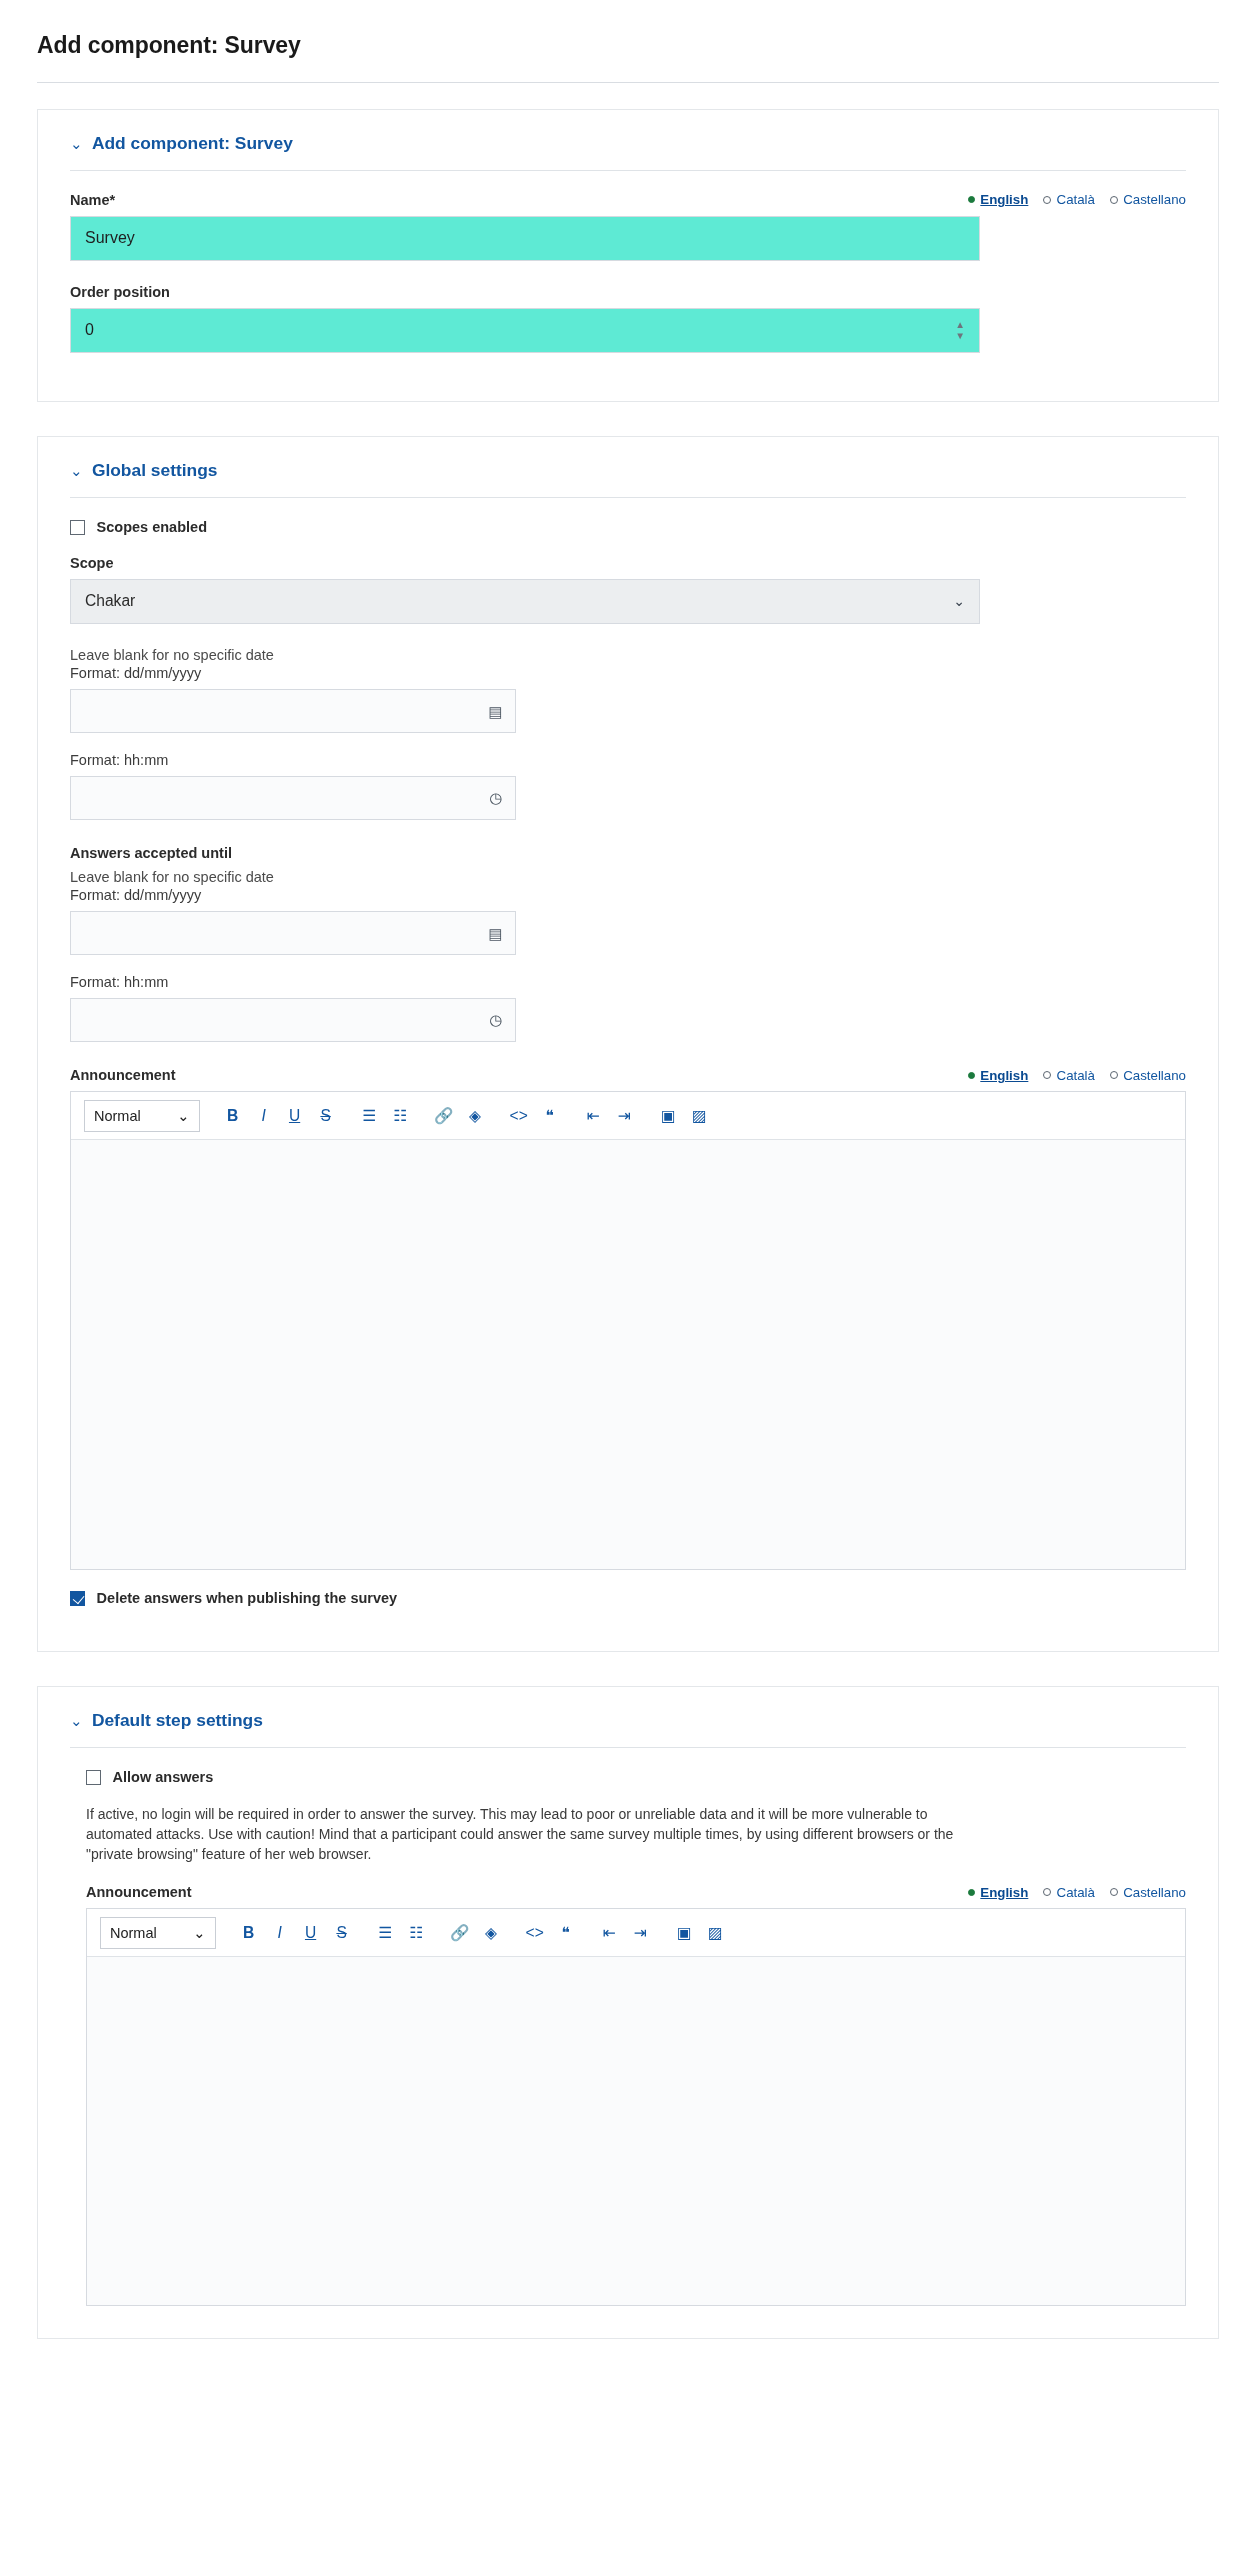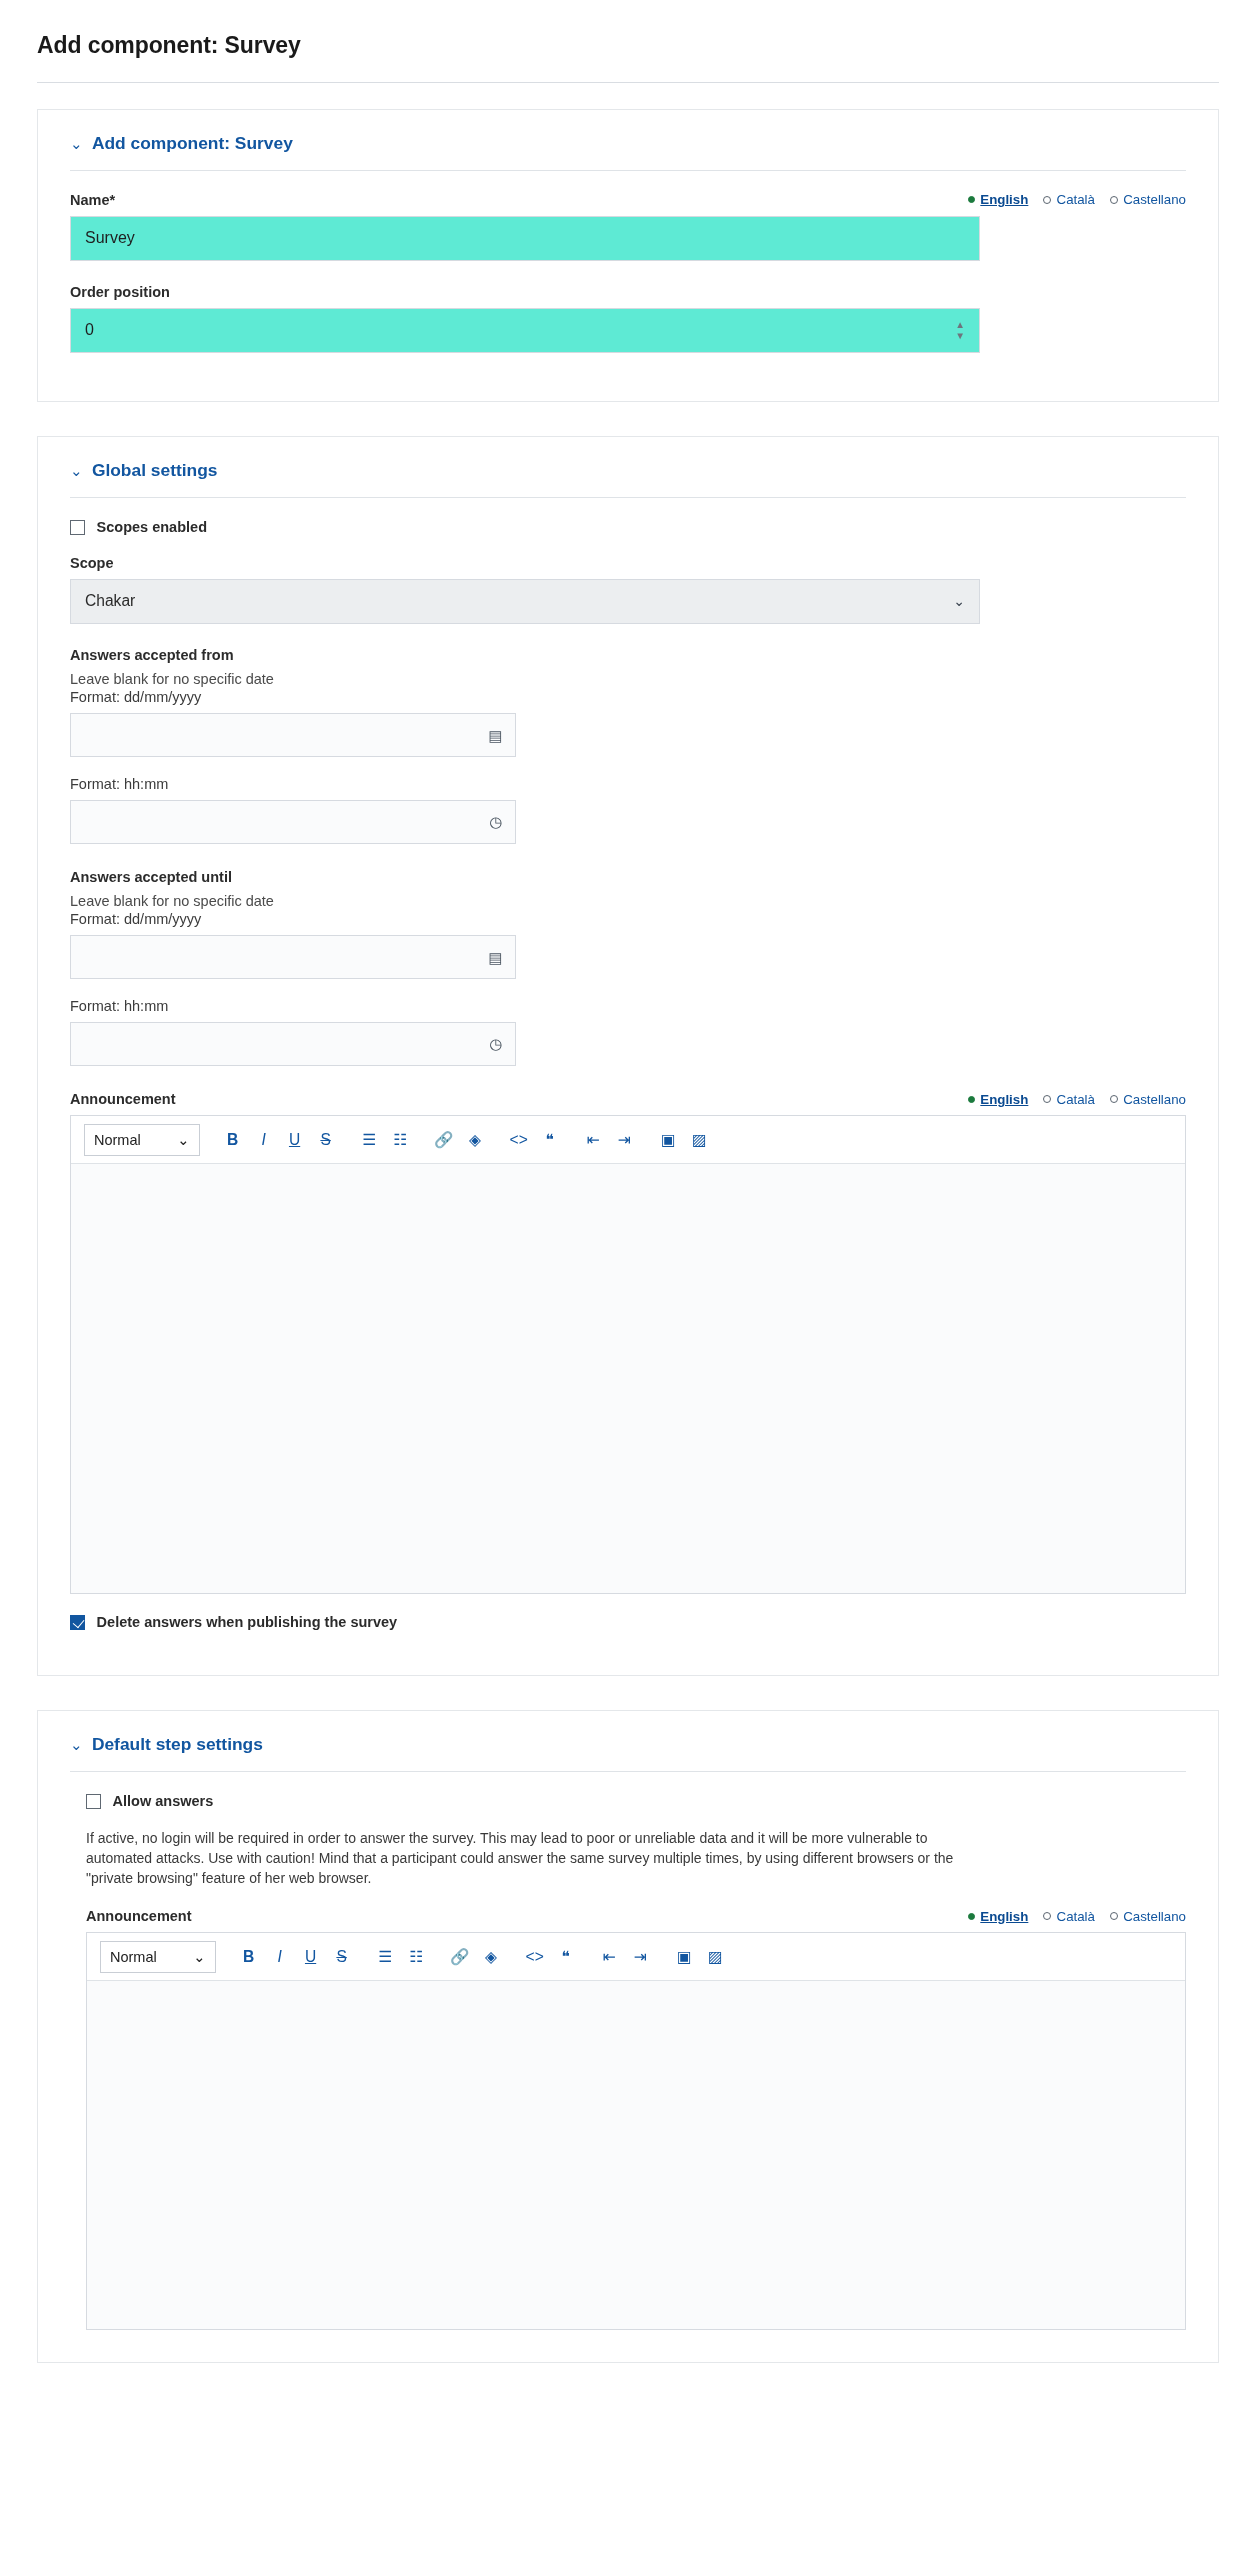--- a/index.html
+++ b/index.html
@@ -321,21 +321,20 @@
       <span class="cbox"></span>
       <span class="check-label">Scopes enabled</span>
     </div>
 
     <label class="field-label">Scope</label>
     <div class="select-input">
       <span>Chakar</span>
       <span class="chev-down">⌄</span>
     </div>
 
-    <label class="field-label">Answers accepted from</label>
     <p class="field-hint">Leave blank for no specific date</p>
     <div class="dt-row">
       <div class="dt-col">
         <div class="dt-format">Format: dd/mm/yyyy</div>
         <div class="dt-input">
           <span class="dt-icon">▤</span>
         </div>
       </div>
       <div class="dt-col">
         <div class="dt-format">Format: hh:mm</div>

